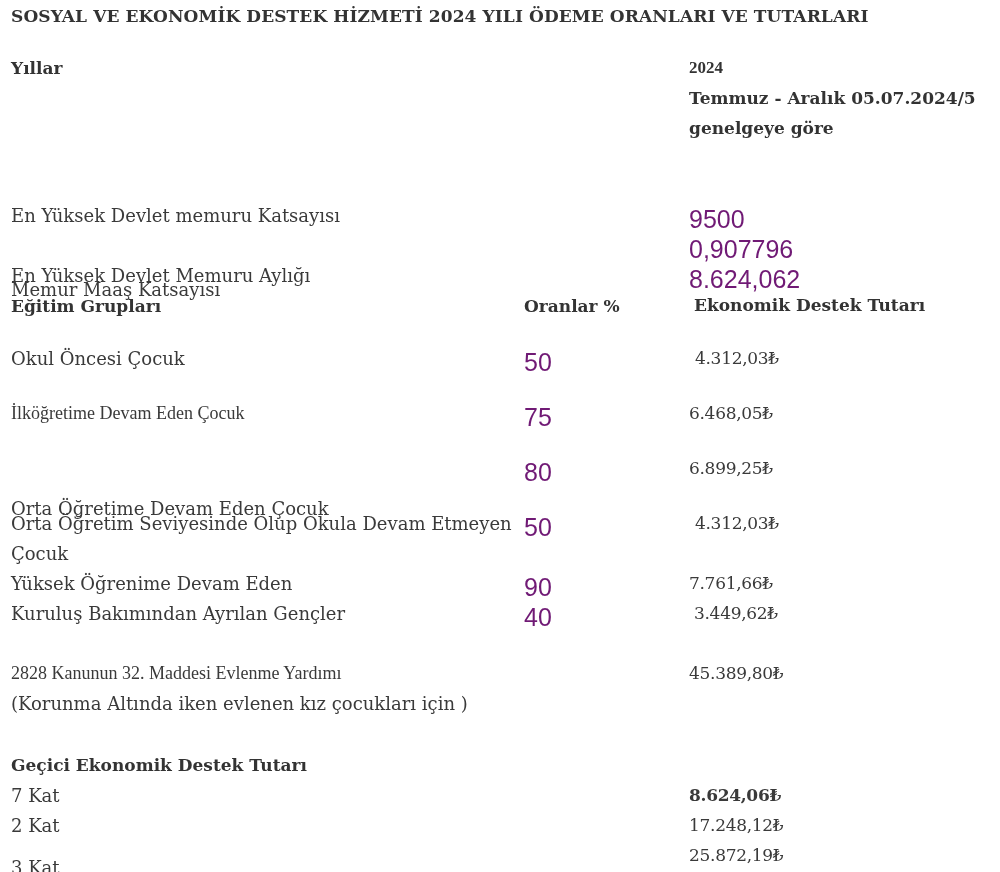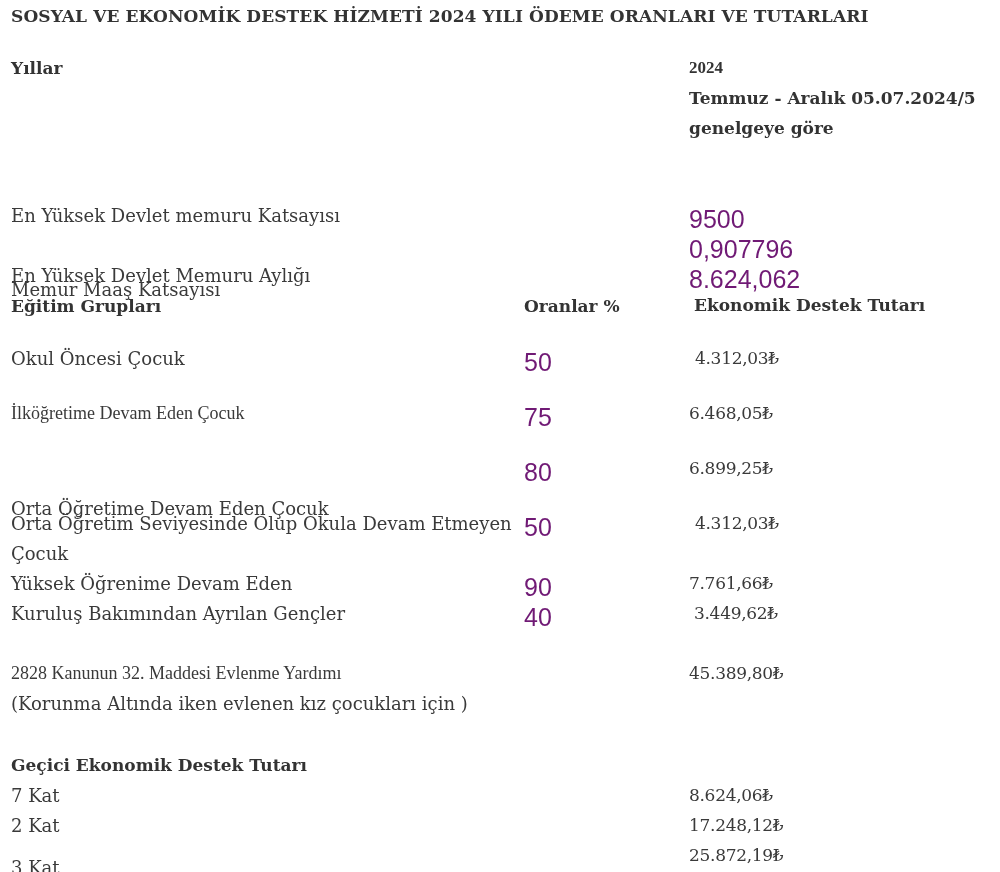--- a/index.html
+++ b/index.html
@@ -67,18 +67,18 @@
 
 <div>
   <div class="abs reg" style="left:11px; top:663px;font-family:Liberation Serif, serif;">2828 Kanunun 32. Maddesi Evlenme Yardımı</div>
   <div class="abs reg" style="left:11px; top:693px;">(Korunma Altında iken evlenen kız çocukları için )</div>
   <div class="abs money" style="left:689px; top:663px;">45.389,80₺</div>
 </div>
 
 <div>
   <div class="abs bold" style="left:11px; top:755px;">Geçici Ekonomik Destek Tutarı</div>
   <div class="abs reg" style="left:11px; top:785px;">7 Kat</div>
-  <div class="abs money" style="left:689px; top:785px;">8.624,06₺</div>
+  <div class="abs money" style="left:689px; top:785px;font-weight:bold;">8.624,06₺</div>
   <div class="abs reg" style="left:11px; top:815px;">2 Kat</div>
   <div class="abs money" style="left:689px; top:815px;">17.248,12₺</div>
   <div class="abs reg" style="left:11px; top:857px;">3 Kat</div>
   <div class="abs money" style="left:689px; top:845px;">25.872,19₺</div>
 </div>
 
 </body></html>

